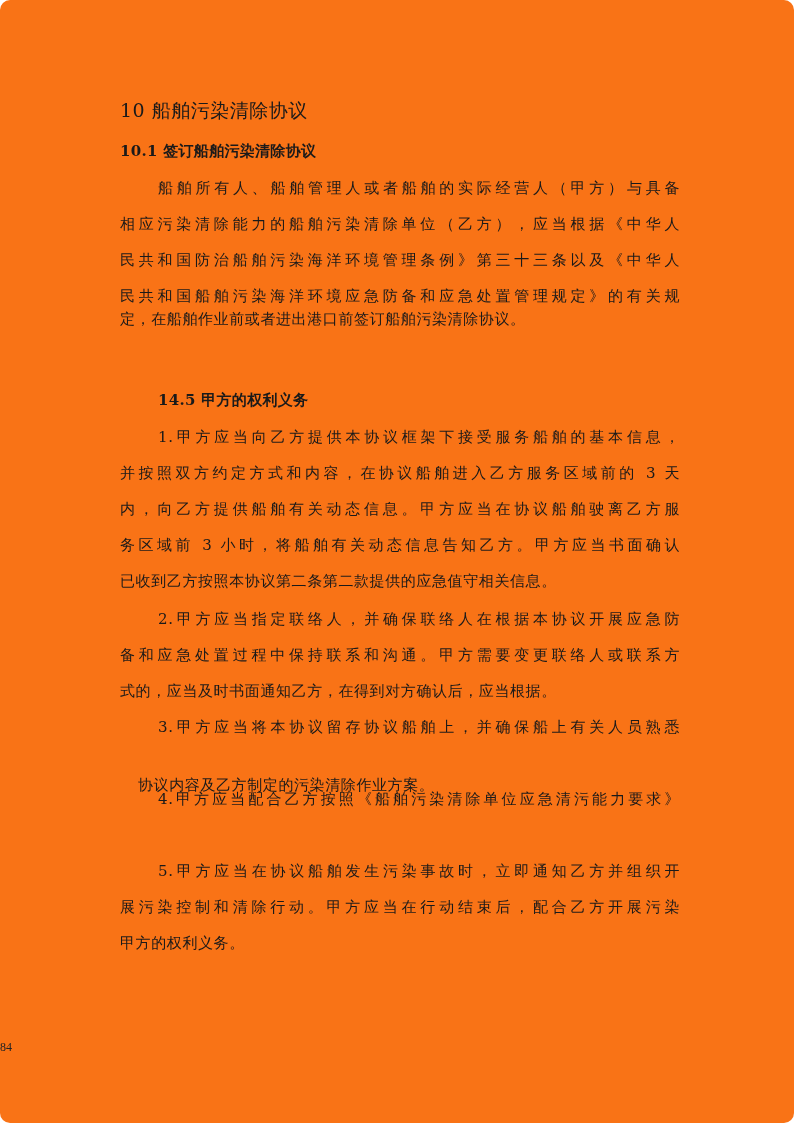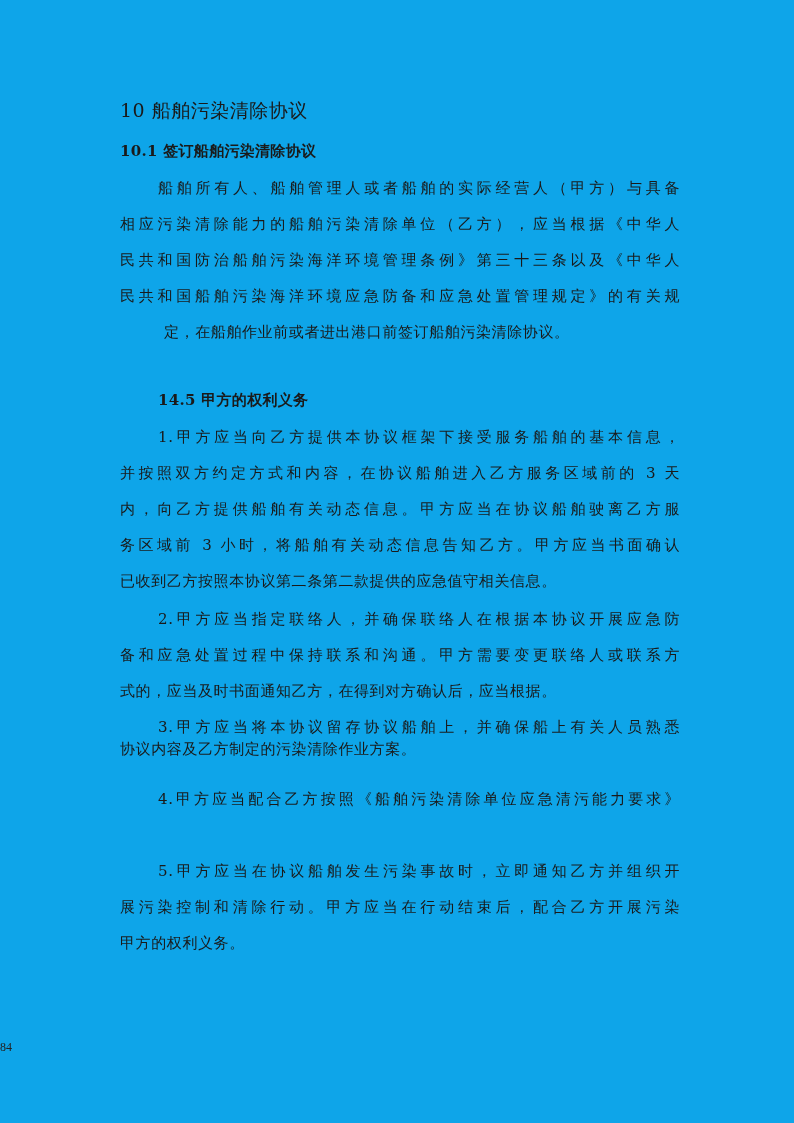--- a/index.html
+++ b/index.html
@@ -13,21 +13,22 @@
       position: relative;
       overflow: hidden;
       font-family: "DejaVu Serif", "Liberation Serif", serif;
       color: #1a1a1a;
     }
     .page {
       position: absolute;
       left: 0; top: 0;
       width: 794px;
       height: 1123px;
-      background: #0ea5e9;
+      background: #f97316;
+      border-radius: 10px;
     }
     .line {
       position: absolute;
       left: 120px;
       width: 560px;
       white-space: nowrap;
       font-size: 15px;
       line-height: 26px;
       letter-spacing: 0.6px;
     }
@@ -65,36 +66,36 @@
 <div class="page">
 
   <div class="line h1" style="top:97px;">10  船舶污染清除协议</div>
 
   <div class="line h2" style="top:138px;">10.1 签订船舶污染清除协议</div>
 
   <div class="line indent justify" style="top:175px;">船舶所有人、船舶管理人或者船舶的实际经营人（甲方）与具备</div>
   <div class="line justify" style="top:211px;">相应污染清除能力的船舶污染清除单位（乙方），应当根据《中华人</div>
   <div class="line justify" style="top:247px;">民共和国防治船舶污染海洋环境管理条例》第三十三条以及《中华人</div>
   <div class="line justify" style="top:283px;">民共和国船舶污染海洋环境应急防备和应急处置管理规定》的有关规</div>
-  <div class="line" style="top:319px;margin-left:44px;">定，在船舶作业前或者进出港口前签订船舶污染清除协议。</div>
+  <div class="line" style="top:306px;">定，在船舶作业前或者进出港口前签订船舶污染清除协议。</div>
 
   <div class="line indent h2" style="top:387px;">14.5 甲方的权利义务</div>
 
   <div class="line indent justify" style="top:424px;">1.甲方应当向乙方提供本协议框架下接受服务船舶的基本信息，</div>
   <div class="line justify" style="top:460px;">并按照双方约定方式和内容，在协议船舶进入乙方服务区域前的 3 天</div>
   <div class="line justify" style="top:496px;">内，向乙方提供船舶有关动态信息。甲方应当在协议船舶驶离乙方服</div>
   <div class="line justify" style="top:532px;">务区域前 3 小时，将船舶有关动态信息告知乙方。甲方应当书面确认</div>
   <div class="line" style="top:568px;">已收到乙方按照本协议第二条第二款提供的应急值守相关信息。</div>
 
   <div class="line indent justify" style="top:606px;">2.甲方应当指定联络人，并确保联络人在根据本协议开展应急防</div>
   <div class="line justify" style="top:642px;">备和应急处置过程中保持联系和沟通。甲方需要变更联络人或联系方</div>
   <div class="line" style="top:678px;">式的，应当及时书面通知乙方，在得到对方确认后，应当根据。</div>
 
   <div class="line indent justify" style="top:714px;">3.甲方应当将本协议留存协议船舶上，并确保船上有关人员熟悉</div>
-  <div class="line" style="top:736px;">协议内容及乙方制定的污染清除作业方案。</div>
+  <div class="line" style="top:772px;margin-left:18px;">协议内容及乙方制定的污染清除作业方案。</div>
 
   <div class="line indent justify" style="top:786px;">4.甲方应当配合乙方按照《船舶污染清除单位应急清污能力要求》</div>
 
   <div class="line indent justify" style="top:858px;">5.甲方应当在协议船舶发生污染事故时，立即通知乙方并组织开</div>
   <div class="line justify" style="top:894px;">展污染控制和清除行动。甲方应当在行动结束后，配合乙方开展污染</div>
   <div class="line" style="top:930px;">甲方的权利义务。</div>
 
   <div class="page-number">84</div>
 </div>
 

